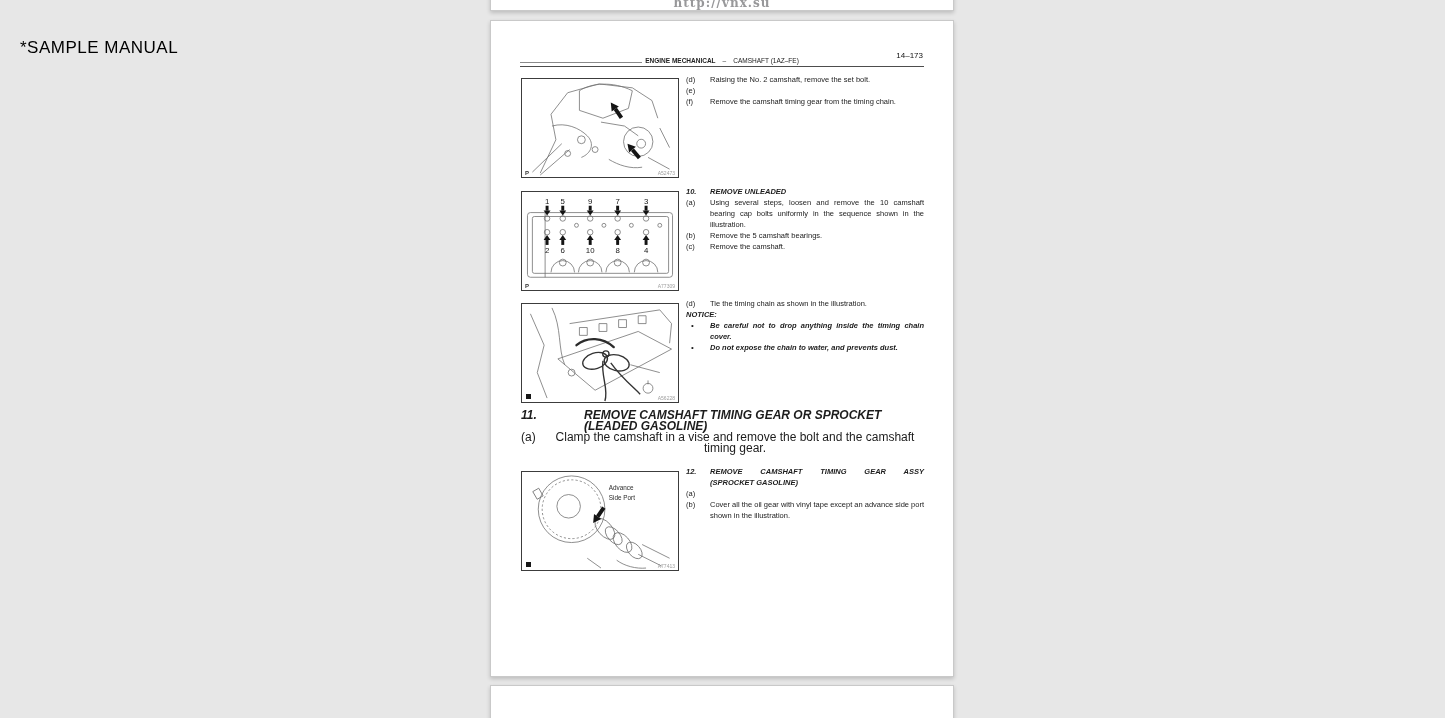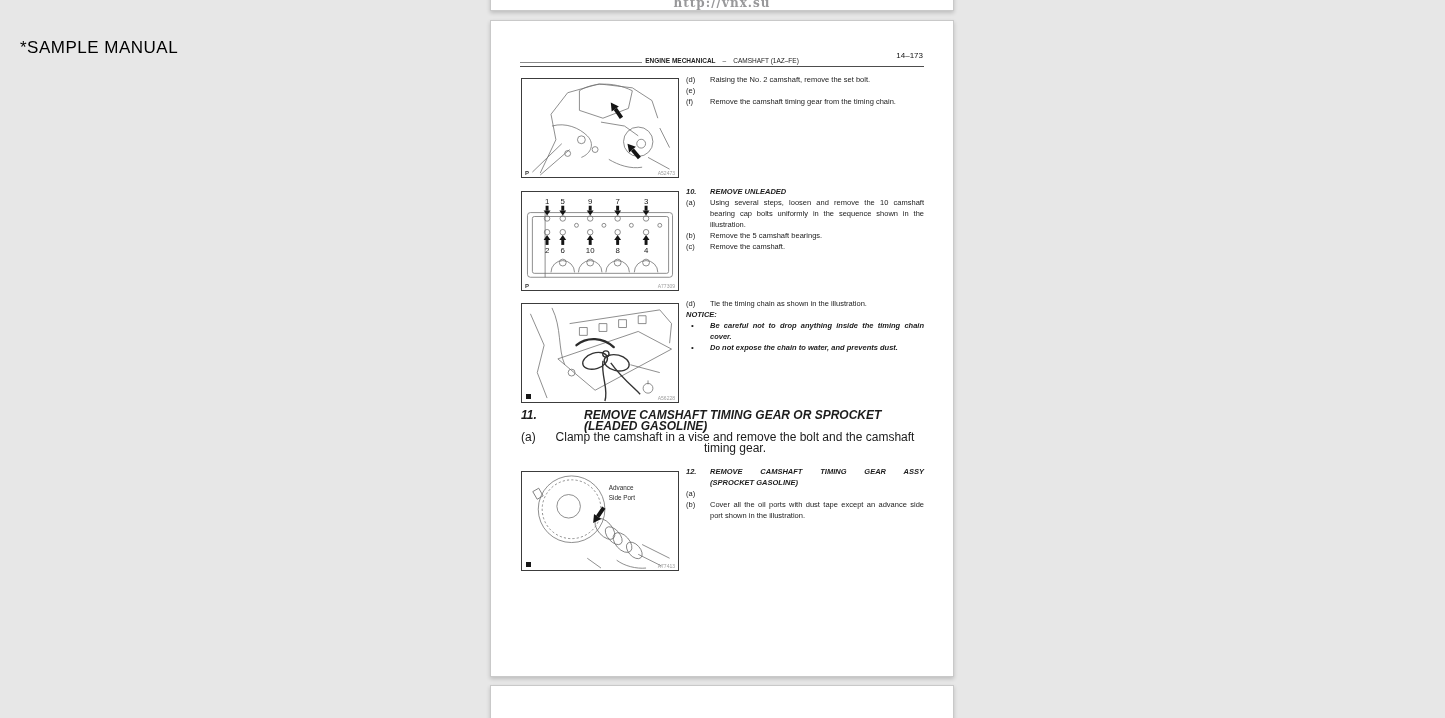--- a/index.html
+++ b/index.html
@@ -276,21 +276,21 @@
         <div style="flex:1;">
           <div class="bold justify-last">REMOVE CAMSHAFT TIMING GEAR ASSY</div>
           <div class="bold">(SPROCKET GASOLINE)</div>
         </div>
       </div>
       <div class="row">
         <div class="lbl">(a)</div>
       </div>
       <div class="row">
         <div class="lbl">(b)</div>
-        <div class="txt">Cover all the oil ports with dust tape except an advance side port shown in the illustration.</div>
+        <div class="txt">Cover all the oil gear with vinyl tape except an advance side port shown in the illustration.</div>
       </div>
     </div>
 
   </div>
 
   <div class="sheet sheet-bottom"></div>
 
 </div>
 
 </body></html>

